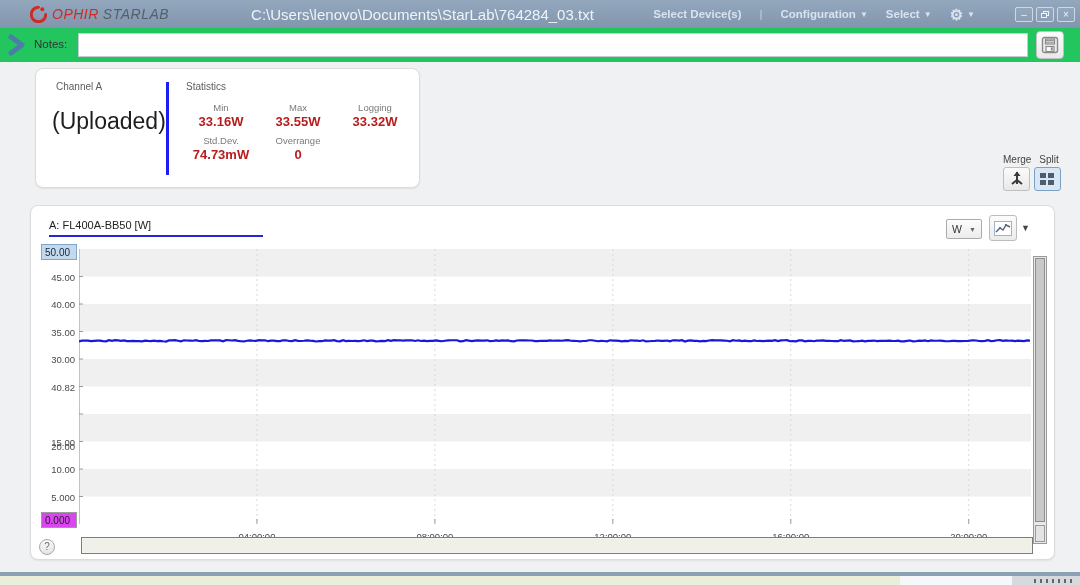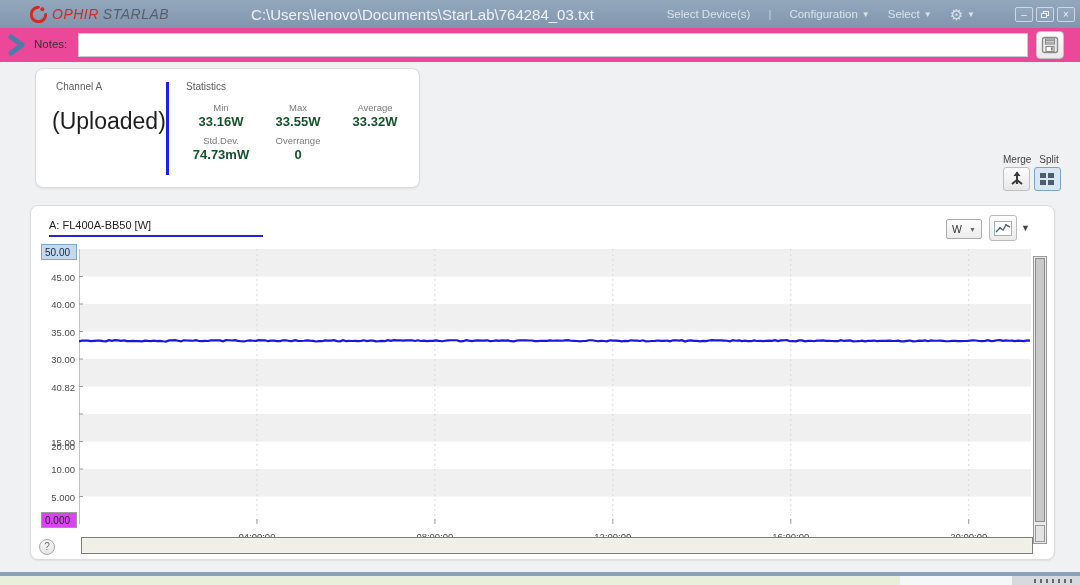--- a/index.html
+++ b/index.html
@@ -9,53 +9,53 @@
 
   
   .titlebar { position:absolute; left:0; top:0; width:1080px; height:28px;
     background:linear-gradient(#93a7bd,#8196ad); display:flex; align-items:center; }
   .logo { display:flex; align-items:center; margin-left:30px; }
   .logo-swoosh { width:17px; height:17px; margin-right:5px; }
   .brand-ophir { color:#cf2a24; font-weight:normal; font-style:italic; font-size:14px; letter-spacing:.5px; }
   .brand-starlab { color:#555f6b; font-style:italic; font-size:14px; margin-left:4px; letter-spacing:.5px; }
   .filepath { color:#eef3f9; font-size:15px; margin-left:82px;text-align:right; }
   .menu { margin-left:auto; display:flex; align-items:center; gap:18px; color:#d9e3ef; font-size:11.5px; }
-  .menu-item { cursor:default; display:flex; align-items:center; gap:4px; }
+  .menu-item { cursor:default; display:flex; align-items:center; gap:4px;font-weight:bold; }
   .menu-sep { color:#c4d2e0; }
   .caret { font-size:8px; color:#d9e3ef; }
   .gear { font-size:15px; line-height:1; }
   .winbtns { display:flex; gap:3px; margin-left:22px; margin-right:5px; }
   .winbtn { width:18px; height:15px; border:1px solid #cdd8e4; border-radius:2px;
     color:#eef3f9; font-size:10px; line-height:13px; text-align:center; background:rgba(255,255,255,0.06); }
   .restore-glyph { position:relative; display:block; width:8px; height:7px; margin:3px auto 0; }
   .restore-glyph .b1 { position:absolute; right:0; top:0; width:6px; height:5px; border:1px solid #eef3f9; }
   .restore-glyph .b2 { position:absolute; left:0; bottom:0; width:6px; height:5px; border:1px solid #eef3f9; background:rgba(140,160,180,1); }
 
   
-  .notesrow { position:absolute; left:0; top:28px; width:1080px; height:34px; background:#ec4899; }
+  .notesrow { position:absolute; left:0; top:28px; width:1080px; height:34px; background:#22c55e; }
   .expander { position:absolute; left:6px; top:6px; width:22px; height:22px; }
   .notes-label { position:absolute; left:34px; top:10px; font-size:11.5px; color:#333; }
   .notes-input { position:absolute; left:78px; top:5px; width:950px; height:24px;
     border:1px solid #c6ccd4; background:#fff; font-size:11px; padding:0 6px; }
   .save-btn { position:absolute; left:1036px; top:3px; width:28px; height:28px;
     border:1px solid #c2c2c2; border-radius:4px; background:linear-gradient(#fcfcfc,#e9e9e9);
     display:flex; align-items:center; justify-content:center; }
 
   
   .card { background:#fff; border:1px solid #dcdcdc; border-radius:8px;
     box-shadow:0 1px 2px rgba(0,0,0,0.07); }
   .stats-card { position:absolute; left:35px; top:68px; width:385px; height:120px; }
   .channel-label { position:absolute; left:20px; top:12px; font-size:10px; color:#5c5c5c; }
   .source-name { position:absolute; left:16px; top:38px; font-size:23px; color:#1e1e1e; line-height:29px; }
   .blue-divider { position:absolute; left:130px; top:13px; width:3px; height:93px; background:#1e1ef2; }
   .stats-header { position:absolute; left:150px; top:12px; font-size:10px; color:#5c5c5c; }
   .stats-grid { position:absolute; left:146px; top:28px; width:232px;
     display:grid; grid-template-columns:78px 76px 78px; row-gap:1px; }
   .stat-label { font-size:9.5px; color:#7a7a7a; text-align:center; padding-top:5px; }
-  .stat-value { font-size:13px; font-weight:bold; color:#14532d; text-align:center; }
+  .stat-value { font-size:13px; font-weight:bold; color:#b91c1c; text-align:center; }
 
   
   .layoutctl { position:absolute; left:1003px; top:154px; width:64px; }
   .layoutctl-labels { display:flex; gap:8px; font-size:10px; color:#444; }
   .layoutctl-btns { display:flex; gap:4px; margin-top:2px; }
   .tool-btn { width:27px; height:24px; border:1px solid #bfbfbf; border-radius:3px;
     background:linear-gradient(#fbfbfb,#e8e8e8); display:flex; align-items:center; justify-content:center; }
   .tool-btn.active { border-color:#7ba1c7; background:#d9e7f4; }
 
   
@@ -168,21 +168,21 @@
   <div class="card stats-card">
     <span class="channel-label">Channel A</span>
     <div class="source-name">
       <div>(Uploaded)</div>
     </div>
     <div class="blue-divider"></div>
     <span class="stats-header">Statistics</span>
     <div class="stats-grid">
       <span class="stat-label">Min</span>
       <span class="stat-label">Max</span>
-      <span class="stat-label">Average</span>
+      <span class="stat-label">Logging</span>
       <span class="stat-value">33.16W</span>
       <span class="stat-value">33.55W</span>
       <span class="stat-value">33.32W</span>
       <span class="stat-label">Std.Dev.</span>
       <span class="stat-label">Overrange</span>
       <span></span>
       <span class="stat-value">74.73mW</span>
       <span class="stat-value">0</span>
       <span></span>
     </div>

